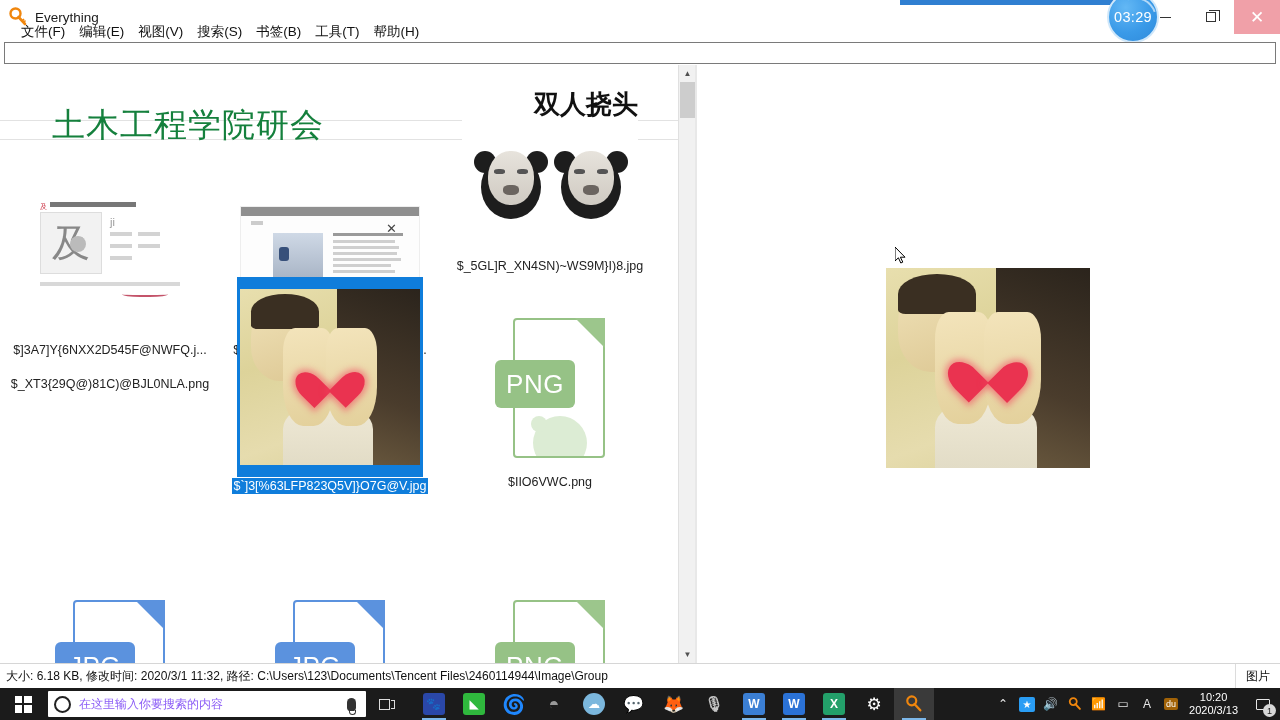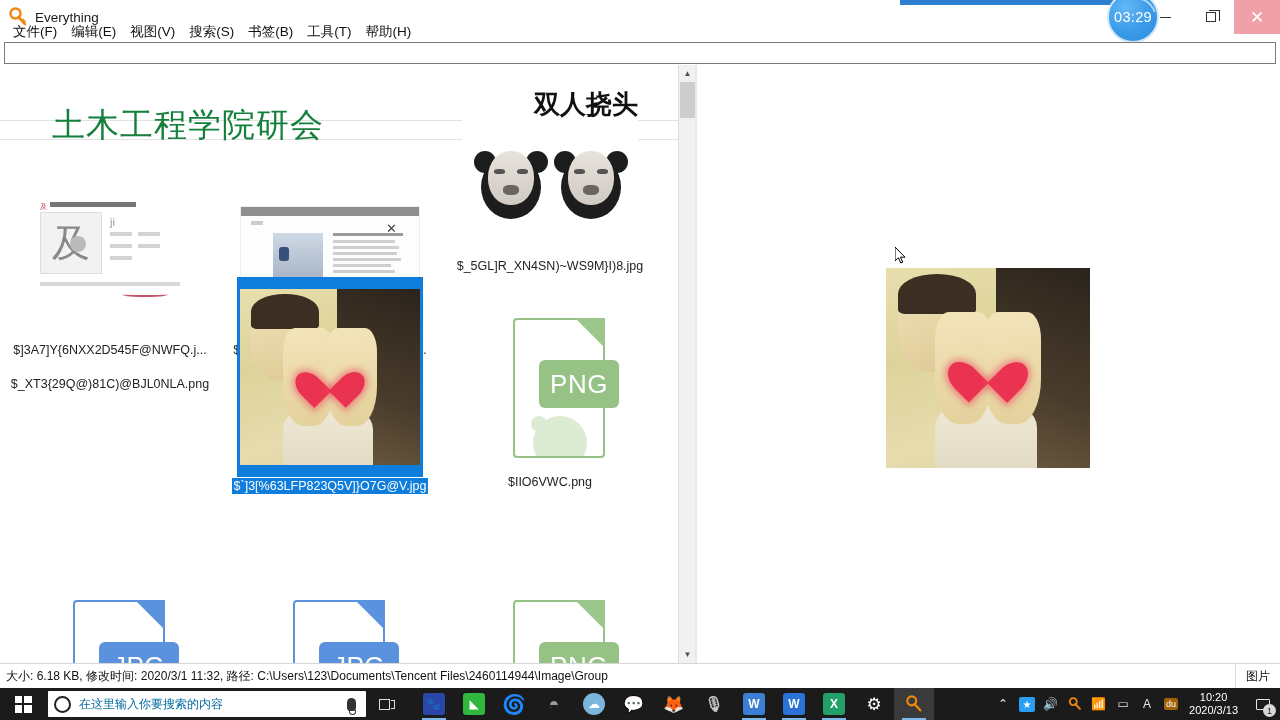--- a/index.html
+++ b/index.html
@@ -37,21 +37,21 @@
     display: flex; align-items: center; justify-content: center;
     color: #fff; font-size: 14.5px; letter-spacing: .3px;
   }
   .timer-bubble .arc {
     position: absolute; left: 4px; top: 4px; width: 44px; height: 44px; border-radius: 50%;
     border: 2px solid rgba(255,255,255,.55); border-color: rgba(255,255,255,.6) transparent transparent transparent;
     transform: rotate(25deg);
   }
 
   
-  .menubar { position: absolute; left: 0; top: 20px; height: 24px; display: flex; align-items: center; padding-left: 6px; text-align: right; }
+  .menubar { position: absolute; left: 0; top: 20px; height: 24px; display: flex; align-items: center; padding-left: 14px; text-align: right; }
   .menu-item { font-size: 13.5px; color: #111; padding: 2px 7px; cursor: default; }
 
   
   .searchbox {
     position: absolute; left: 4px; top: 42px; width: 1272px; height: 22px;
     border: 1px solid #7a7a7a; background: #fff;
   }
 
   
   .content { position: absolute; left: 0; top: 65px; width: 1280px; height: 598px; background: #fff; }
@@ -82,21 +82,20 @@
   .fileicon.png .sheet { border-color: #96c286; }
   .fileicon .fold {
     position: absolute; right: 0px; top: 0px; width: 0; height: 0;
     border-left: 30px solid transparent; border-top: 30px solid #5b92de;
   }
   .fileicon.png .fold { border-top-color: #9cc68c; }
   .fileicon .badge {
     position: absolute; left: 0px; top: 42px; width: 80px; height: 48px; border-radius: 6px;
     background: #5b92de; color: #fff; font-size: 26px; display: flex; align-items: center; justify-content: center;
     letter-spacing: .5px;
-    margin-left: 44px;
   }
   .fileicon.png .badge { background: #96c286; }
   .fileicon .hill {
     position: absolute; left: 30px; bottom: 2px; width: 70px; height: 40px; overflow: hidden;
   }
   .fileicon .hill:before {
     content: ""; position: absolute; left: 8px; bottom: -14px; width: 54px; height: 54px;
     border-radius: 50%; background: #cfe2f7;
   }
   .fileicon.png .hill:before { background: #dcecd4; }
@@ -176,21 +175,21 @@
   .taskbar { position: absolute; left: 0; top: 688px; width: 1280px; height: 32px; background: #1b1b1b;
              display: flex; align-items: center; }
   .start-btn { width: 46px; height: 32px; display: flex; align-items: center; justify-content: center; }
   .win-logo { width: 17px; height: 17px; display: grid; grid-template-columns: 1fr 1fr; grid-template-rows: 1fr 1fr; gap: 2px; }
   .win-logo i { background: #fff; display: block; }
   .cortana {
     width: 318px; height: 26px; background: #fff; display: flex; align-items: center; margin-left: 2px;
     padding: 0 6px; border-radius: 1px;
   }
   .cortana .circ { width: 17px; height: 17px; border-radius: 50%; border: 2px solid #222; margin-right: 8px; }
-  .cortana .ph { font-size: 12px; color: #0369a1; flex: 1; }
+  .cortana .ph { font-size: 12px; color: #8b5cf6; flex: 1; }
   .mic { width: 9px; height: 13px; border-radius: 5px 5px 4px 4px; background: #333; position: relative; margin-right: 4px;}
   .mic:after { content:""; position:absolute; left:2px; bottom:-4px; width:5px; height:4px; border:1.5px solid #333;
                border-top:none; border-radius: 0 0 5px 5px; }
   .taskview { width: 42px; height: 32px; display: flex; align-items: center; justify-content: center; }
   .tv-a { width: 11px; height: 11px; border: 1.6px solid #ddd; }
   .tv-b { width: 4px; height: 9px; border: 1.6px solid #ddd; border-left: none; margin-left: 1px; }
 
   .tb-icons { display: flex; align-items: center; margin-left: 6px; }
   .tbi { width: 40px; height: 32px; display: flex; align-items: center; justify-content: center; position: relative; }
   .tbi .g { width: 22px; height: 22px; border-radius: 3px; display: flex; align-items: center; justify-content: center;

